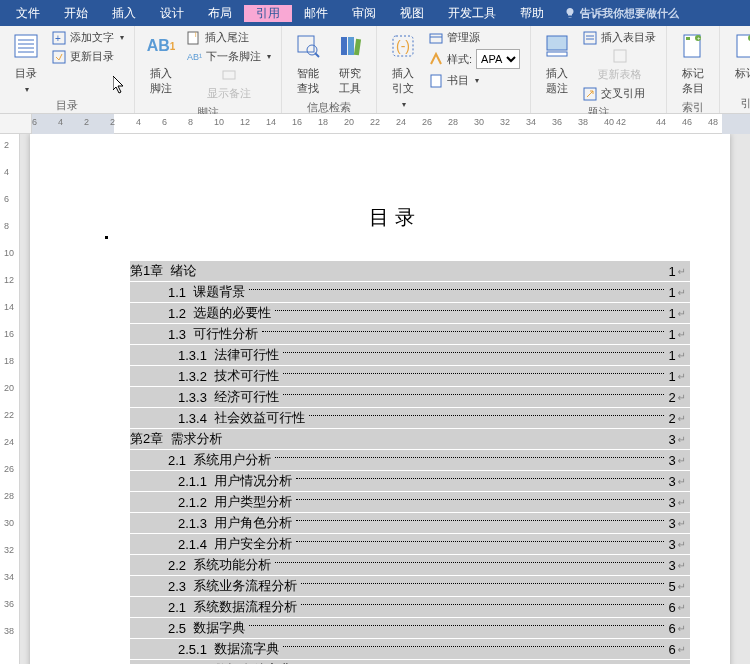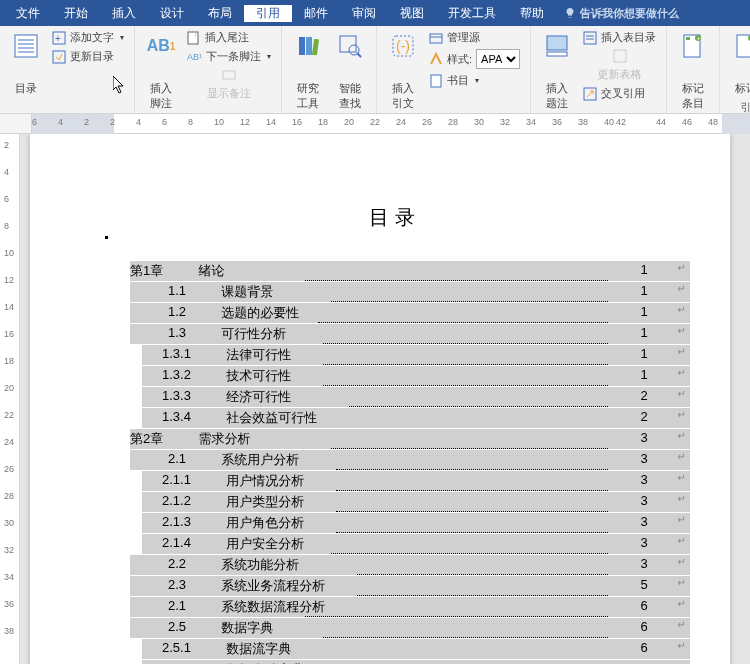--- a/index.html
+++ b/index.html
@@ -1,30 +1,30 @@
 <!DOCTYPE html>
 <html><head>
 <meta charset="utf-8">
 <style>
 * { margin:0; padding:0; box-sizing:border-box; font-family:"Microsoft YaHei","Segoe UI",sans-serif; }
 body { background:#fff; width:750px; height:664px; overflow:hidden; font-size:12px; }
 
 
 .tabs { background:#2b579a; height:26px; display:flex; align-items:center; color:#fff; padding-left:4px; }
 .tab { padding:0 12px; font-size:12px; cursor:pointer; }
-.tab.active { background:#ffffff; color:#2b579a; }
+.tab.active { background:#f9a8d4; color:#2b579a; }
 .tell { color:#c9d7ec; font-size:11px; margin-left:8px; display:flex; align-items:center; gap:4px;font-weight:bold;}
 .tell svg { width:12px; height:12px; }
 
 
 .ribbon { background:#f3f3f3; height:88px; border-bottom:1px solid #d4d4d4; display:flex; }
 .grp { border-right:1px solid #e0e0e0; padding:2px 6px 0 6px; display:flex; flex-direction:column; height:100%; }
 .grp-body { flex:1; display:flex; align-items:flex-start; gap:2px; }
 .grp-label { text-align:center; font-size:11px; color:#666; padding:2px 0; }
-.big-btn { display:flex; flex-direction:column; align-items:center; gap:19px; padding:2px 4px; cursor:pointer; font-size:11px; color:#444; text-align:center; }
+.big-btn { display:flex; flex-direction:column; align-items:center; gap:4px; padding:2px 4px; cursor:pointer; font-size:11px; color:#444; text-align:center; }
 .big-btn .ico { width:32px; height:32px; display:flex; align-items:center; justify-content:center; }
 .mini { font-size:11px; color:#444; padding:2px 4px; display:flex; align-items:center; gap:4px; cursor:pointer; white-space:nowrap; }
 .mini.disabled { color:#bbb;flex-direction:column; }
 .col { display:flex; flex-direction:column; }
 .drop { font-size:8px; margin-left:2px; }
 select.style-sel { font-size:11px; height:20px; border:1px solid #ababab; background:#fff; }
 
 
 .ruler { height:20px; background:#fff; border-bottom:1px solid #d4d4d4; position:relative; display:flex; }
 .ruler-left { width:32px; background:#f4f4f4; border-right:1px solid #d4d4d4; }
@@ -34,29 +34,29 @@
 
 
 .work { display:flex; background:#e6e6e6; height:530px; }
 .vruler { width:20px; background:#fff; border-right:1px solid #d4d4d4; position:relative; font-size:9px; color:#777; }
 .vruler .vtick { position:absolute; left:4px; }
 .page-wrap { flex:1; overflow:hidden; position:relative; padding-left:10px; }
 .page { background:#fff; width:700px; min-height:900px; box-shadow:0 0 6px rgba(0,0,0,.25); padding:70px 40px 40px 70px; position:relative; }
 .doc-title { text-align:center; font-size:20px; font-family:SimSun,serif; color:#000; margin-bottom:30px; letter-spacing:6px; }
 
 .toc { font-family:SimSun,serif; font-size:13px; color:#000; margin-left:30px;}
-.toc-row { display:flex; align-items:flex-start; background:#d0d0d0; margin-bottom:1px; padding:1px 4px 1px 0;gap:28px; }
+.toc-row { display:flex; align-items:center; background:#d0d0d0; margin-bottom:1px; padding:1px 4px 1px 0; }
 .toc-num { white-space:pre; }
 .toc-txt { white-space:nowrap; }
 .dots { flex:1; border-bottom:1px dotted #000; margin:0 4px; position:relative; top:-3px; }
 .toc-pg { white-space:nowrap; }
 .toc-mark { color:#888; font-size:10px; margin-left:2px; }
 .lvl0 { padding-left:0; font-weight:normal;}
 .lvl1 { padding-left:38px; }
-.lvl2 { padding-left:20px;margin-left:12px; }
+.lvl2 { padding-left:48px; }
 .nodots .dots{ border:none; }
 .cursor-dot { position:absolute; width:3px; height:3px; background:#000; left:75px; top:102px;}
 .mouse-cursor{position:absolute;left:65px;top:48px;pointer-events:none;}
 </style>
 </head>
 <body>
 
 <div class="tabs">
   <div class="tab">文件</div>
   <div class="tab">开始</div>
@@ -149,38 +149,38 @@
       </div>
     </div>
     <div class="grp-label">脚注</div>
   </div>
 
   <div class="grp">
     <div class="grp-body">
       <div class="big-btn">
         <span class="ico">
             <svg width="26" height="26">
+              <rect x="3" y="3" width="16" height="16" fill="none" stroke="#4472c4"></rect>
+              <circle cx="17" cy="17" r="5" fill="none" stroke="#4472c4"></circle>
+              <line x1="20" y1="20" x2="24" y2="24" stroke="#4472c4" stroke-width="2"></line>
+            </svg>
+          </span>
+        <span style="white-space:pre-line">智能
+查找</span>
+      </div>
+      <div class="big-btn">
+        <span class="ico">
+            <svg width="26" height="26">
               <rect x="4" y="4" width="6" height="18" fill="#4472c4"></rect>
               <rect x="11" y="4" width="6" height="18" fill="#5b9bd5"></rect>
               <rect x="18" y="6" width="5" height="16" fill="#70ad47" transform="rotate(8 20 14)"></rect>
             </svg>
           </span>
         <span style="white-space:pre-line">研究
 工具</span>
-      </div>
-      <div class="big-btn">
-        <span class="ico">
-            <svg width="26" height="26">
-              <rect x="3" y="3" width="16" height="16" fill="none" stroke="#4472c4"></rect>
-              <circle cx="17" cy="17" r="5" fill="none" stroke="#4472c4"></circle>
-              <line x1="20" y1="20" x2="24" y2="24" stroke="#4472c4" stroke-width="2"></line>
-            </svg>
-          </span>
-        <span style="white-space:pre-line">智能
-查找</span>
       </div>
     </div>
     <div class="grp-label">信息检索</div>
   </div>
 
   <div class="grp">
     <div class="grp-body">
       <div class="big-btn">
         <span class="ico">
             <svg width="26" height="26">

